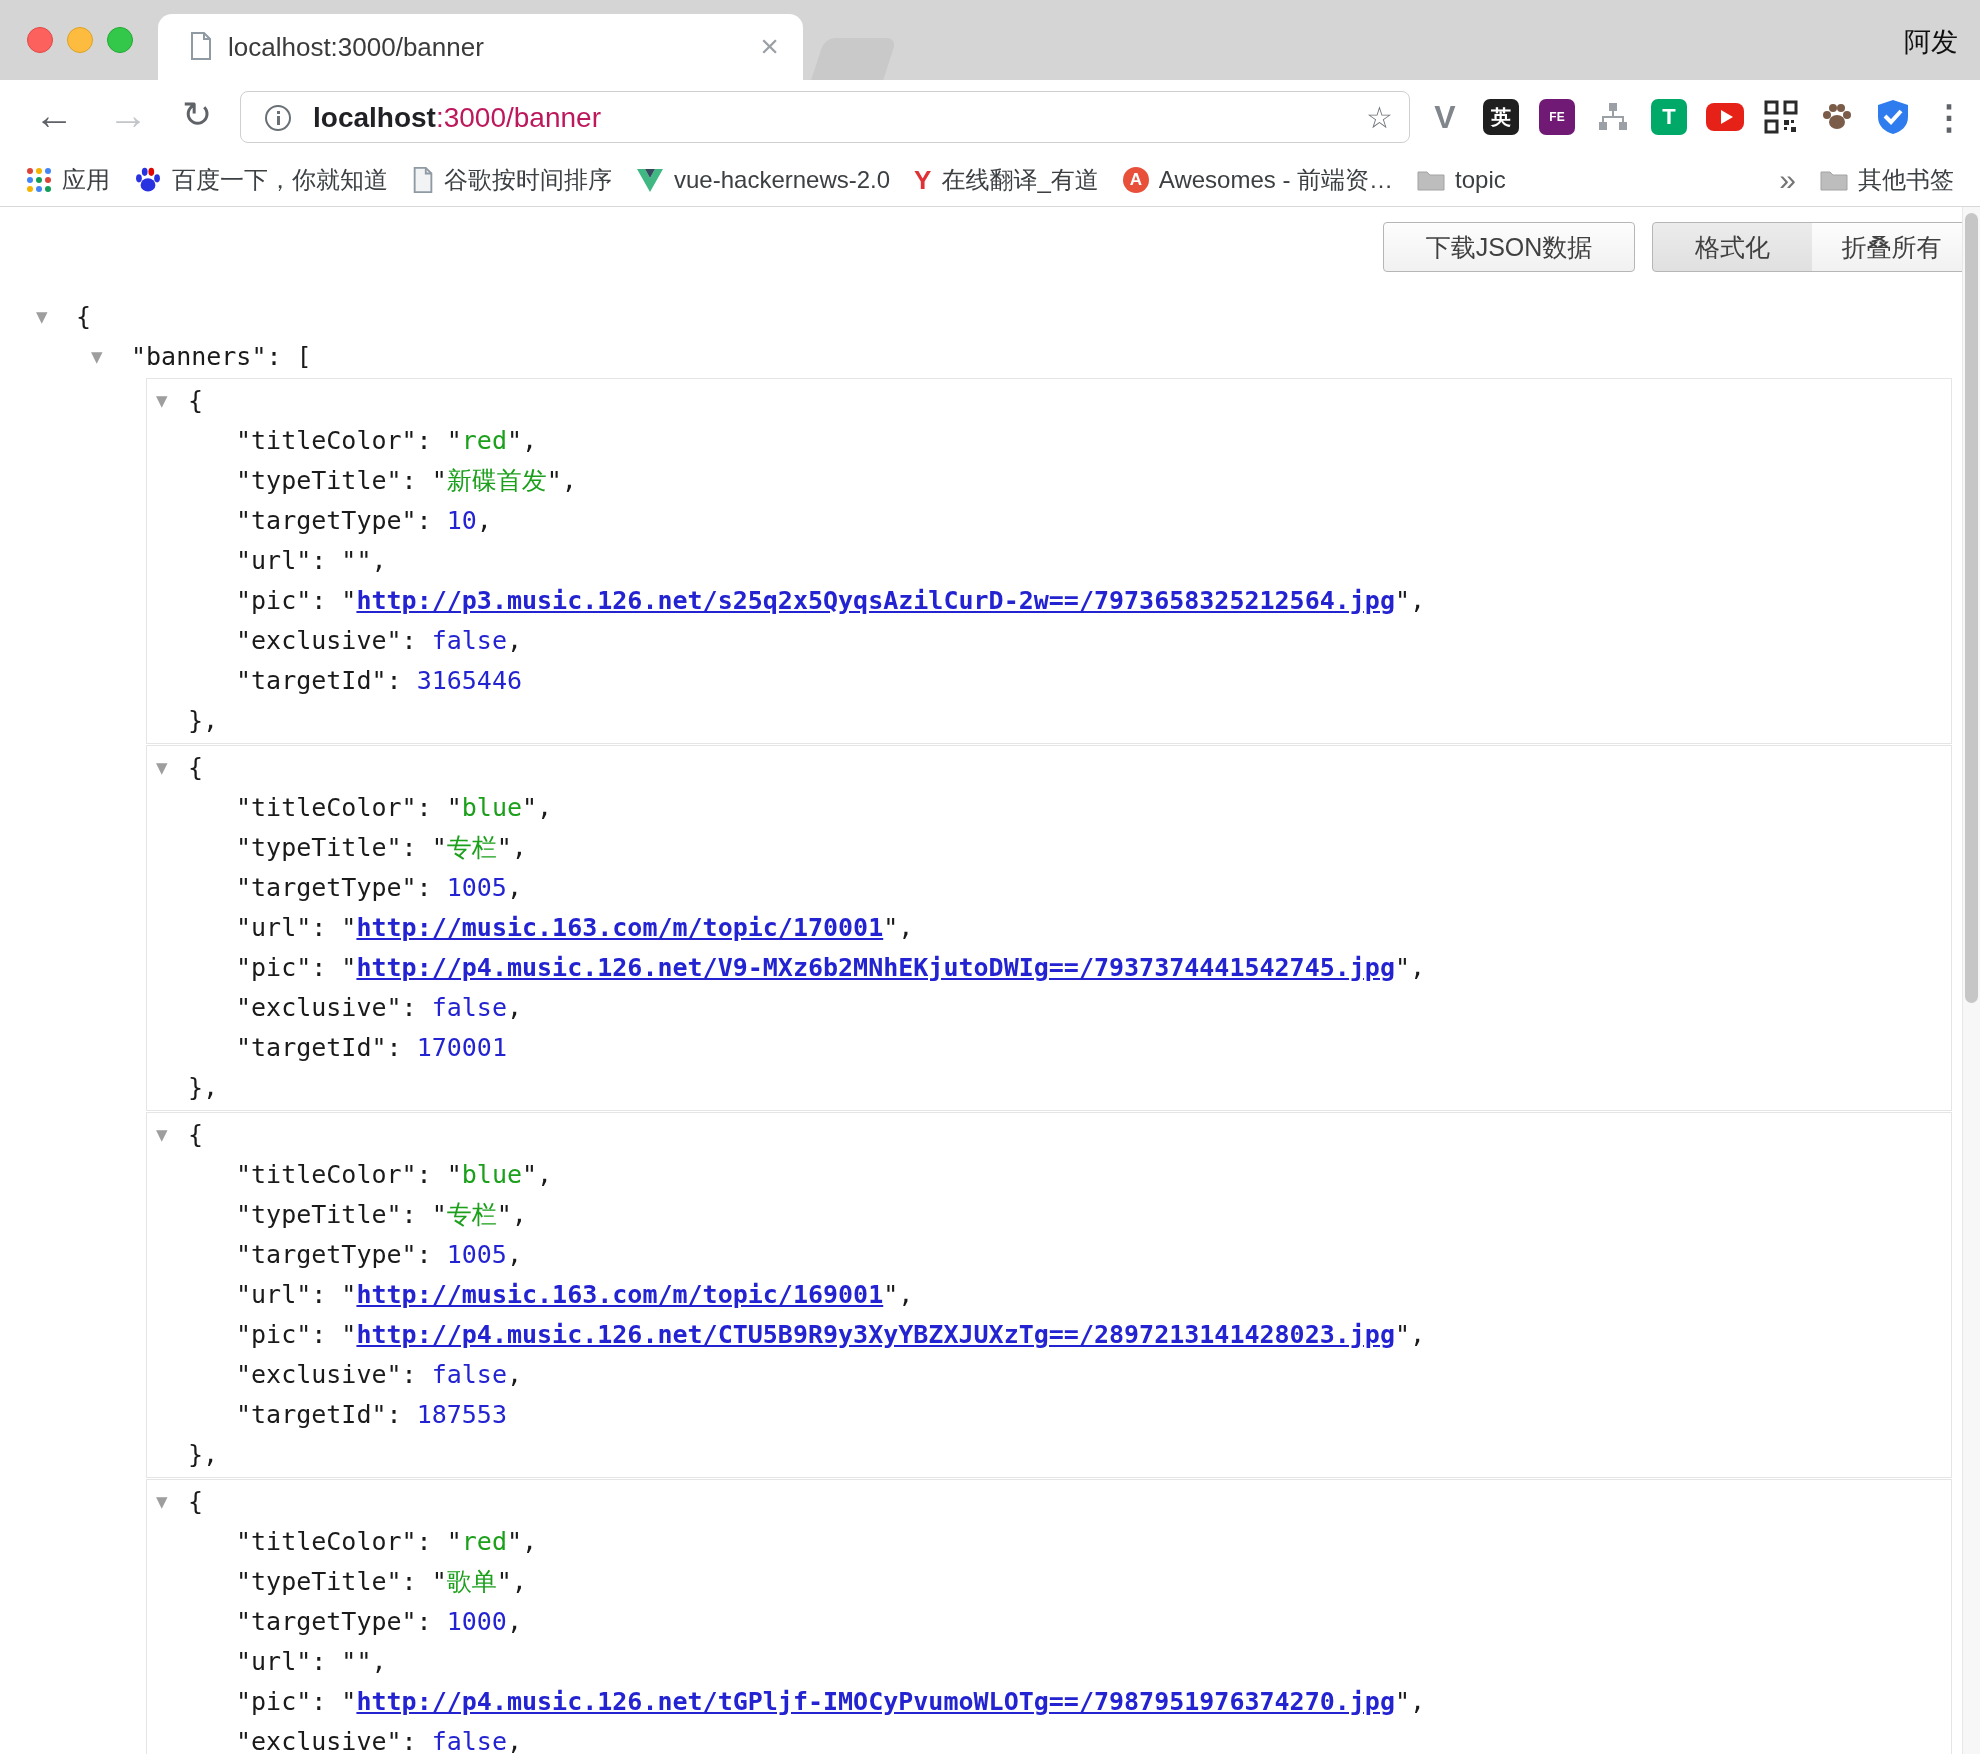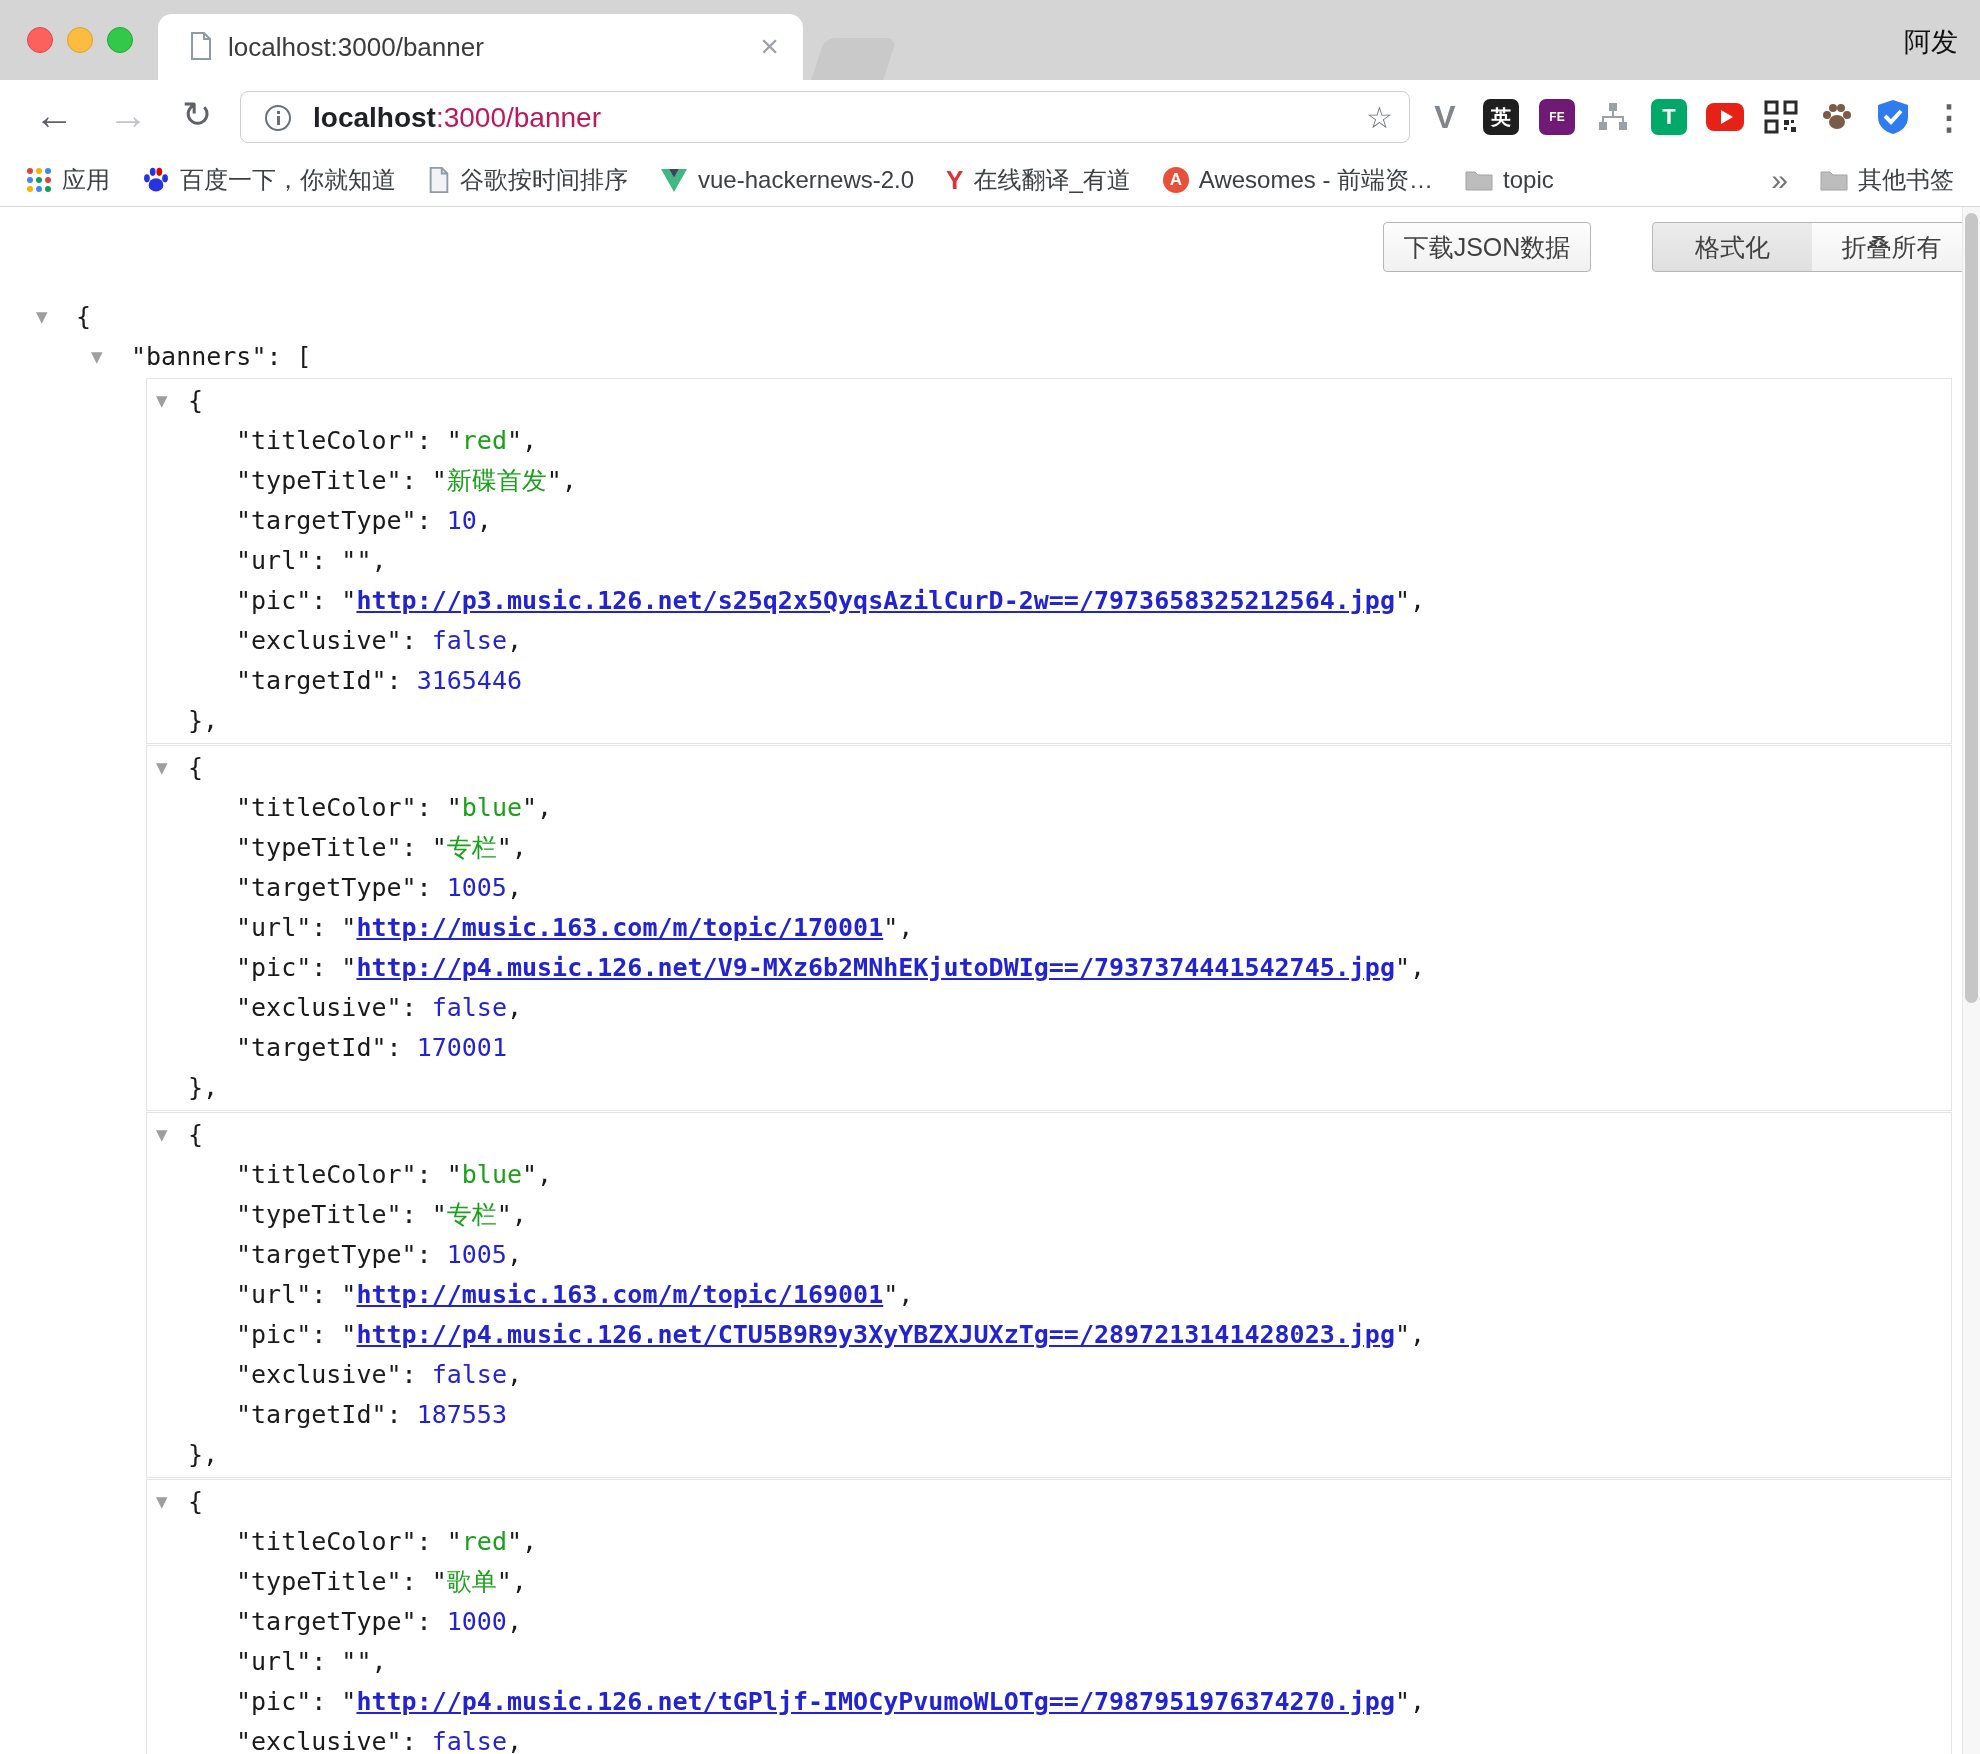--- a/index.html
+++ b/index.html
@@ -39,33 +39,33 @@
   .sq{width:36px;height:36px;border-radius:7px;display:flex;align-items:center;justify-content:center;
     color:#fff;font-weight:bold}
   .ext-vimium{font-size:32px;font-weight:bold;color:#80868B}
   .ext-translate .sq{background:#1F1F1F;font-size:20px}
   .ext-fe .sq{background:#701a75;font-size:12px}
   .ext-tamper .sq{background:#00A968;font-size:22px}
   #menu-dots{font-size:34px;color:#5F6368;font-weight:bold;cursor:pointer;margin-left:4px}
 
   
   #bookmarks{position:absolute;top:154px;left:0;right:0;height:52px;background:#fff;display:flex;
-    align-items:center;padding:0 26px;gap:32px;font-size:24px;color:#3C4043}
+    align-items:center;padding:0 26px;gap:24px;font-size:24px;color:#3C4043}
   .bk{display:flex;align-items:center;gap:10px;cursor:pointer;white-space:nowrap}
   .bk .glyph-y{color:#E03236;font-weight:bold;font-size:26px}
   .bk .circle-a{width:26px;height:26px;border-radius:50%;background:#E8503A;color:#fff;font-size:17px;
     font-weight:bold;display:flex;align-items:center;justify-content:center}
   #bk-overflow{margin-left:auto;font-size:30px;color:#757575;cursor:pointer}
   #bm-divider{position:absolute;top:206px;left:0;right:0;height:1px;background:#D8D8D8}
 
   
   #content{position:absolute;top:207px;left:0;right:0;bottom:0;overflow:hidden;background:#fff}
   .btn{position:absolute;height:50px;border:1px solid #B6B6B6;background:linear-gradient(#FDFDFD,#F1F1F1);
     font-size:25px;color:#404040;text-align:center;line-height:48px;border-radius:4px;cursor:pointer}
-  #btn-download{left:1383px;top:15px;width:208px}
+  #btn-download{left:1383px;top:15px;width:252px}
   #btn-format{left:1652px;top:15px;width:161px;border-radius:4px 0 0 4px;
     background:linear-gradient(#ECECEC,#E0E0E0)}
   #btn-collapse{left:1812px;top:15px;width:160px;border-radius:0 4px 4px 0;border-left:none}
 
   
   #json-tree{position:absolute;left:0;top:90px;right:0;font-family:"DejaVu Sans Mono",monospace;
     font-size:25px;color:#1A1A1A}
   .jline{position:relative;height:40px;line-height:40px;white-space:pre}
   .l-root{padding-left:76px}
   .l-banners{padding-left:131px}

